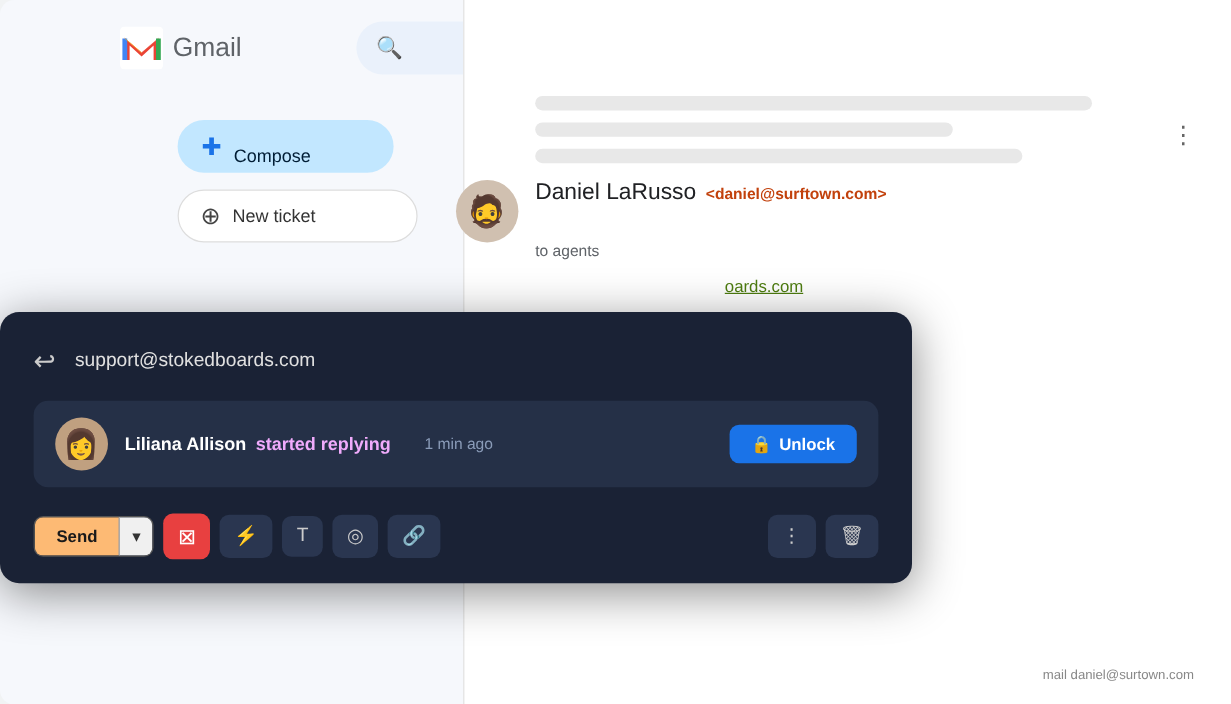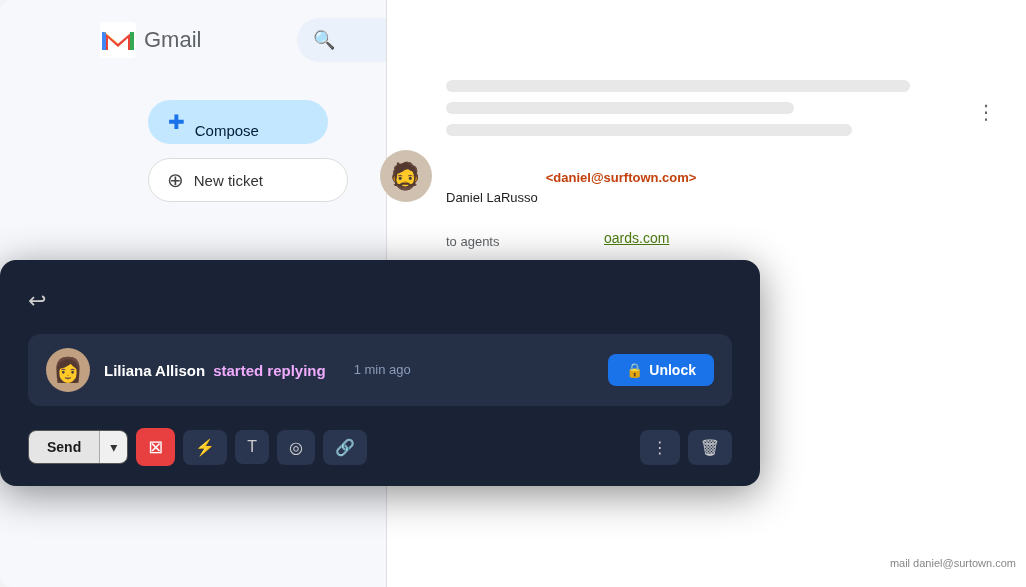--- a/index.html
+++ b/index.html
@@ -190,24 +190,23 @@
       overflow: hidden;
     }
 
     .email-meta {
       display: flex;
       flex-direction: column;
       gap: 4px;
     }
 
     .email-sender-name {
-      font-size: 13px;
+      font-size: 19px;
       font-weight: 500;
       color: #202124;
-      margin-top: 40px;
     }
 
     .email-sender-addr {
       font-size: 13px;
       color: #c2410c;
       font-weight: bold;
     }
 
     .email-to {
       font-size: 13px;
@@ -237,21 +236,21 @@
       height: 10px;
       background: #e0e0e0;
       border-radius: 5px;
       margin-bottom: 10px;
     }
 
     
     .email-footer-text {
       position: absolute;
       bottom: 18px;
-      right: 10px;
+      right: 31px;
       font-size: 11px;
       color: #888;
     }
 
     
     .email-dots {
       position: absolute;
       top: 100px;
       right: 30px;
       font-size: 20px;
@@ -369,21 +368,21 @@
 
     .send-btn-group {
       display: flex;
       align-items: center;
       border-radius: 8px;
       overflow: hidden;
       border: 1.5px solid #555;
     }
 
     .send-main {
-      background: #e5e5e5;
+      background: #fdba74;
       border: none;
       padding: 8px 18px;
       font-size: 14px;
       font-weight: 600;
       color: #1a1a1a;
       cursor: pointer;
     }
 
     .send-chevron {
       background: #f0f0f0;
@@ -533,20 +532,21 @@
   <div class="ecl-line" style="width:75%"></div>
   <div class="ecl-line" style="width:85%"></div>
 </div>
 
 <div class="email-footer-text">mail daniel@surtown.com</div>
 
 <div class="dark-card">
 
   <div class="card-header">
     <span class="back-arrow">↩</span>
+    <span class="card-email">support@stokedboards.com</span>
   </div>
 
   <div class="notif-row">
     <div class="notif-avatar">
       <span>👩</span>
     </div>
 
     <div class="notif-content">
       <span class="notif-name">Liliana Allison</span>
       <span class="notif-action">started replying</span>

